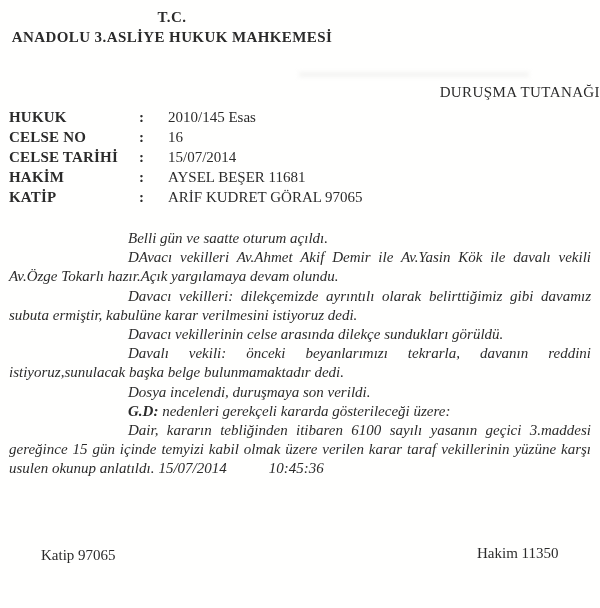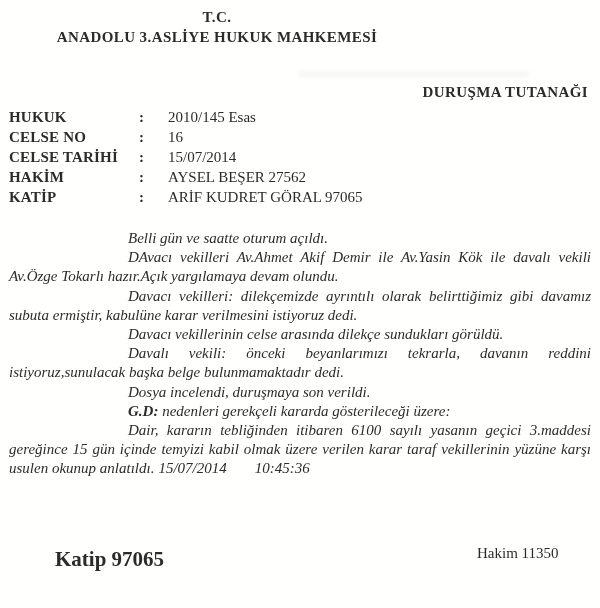--- a/index.html
+++ b/index.html
@@ -11,39 +11,39 @@
     overflow:hidden;
     filter: blur(0.28px) contrast(1.02);
   }
   .scan-artifact {
     position:absolute; top:72px; left:299px; width:230px; height:5px;
     background:#ececе9; background:#ececea; opacity:0.65; filter:blur(2px);
   }
   .header {
     position:absolute; top:7px; left:0; width:344px;
     text-align:center; font-weight:bold; font-size:15px;
-    line-height:20px; letter-spacing:0.4px;padding-left:45px;
+    line-height:20px; letter-spacing:0.4px;
   }
   .doc-title {
-    position:absolute; top:84px; right:12px;
-    font-weight:bold; font-size:15px; letter-spacing:0.4px;
+    position:absolute; top:84px; right:0;
+    font-weight:normal; font-size:15px; letter-spacing:0.4px;
   }
   .fields { position:absolute; top:107px; left:9px; font-size:15px; line-height:20px; }
   .flabel { display:inline-block; width:130px; font-weight:bold; letter-spacing:0.2px; }
   .fsep   { font-weight:bold; }
   .fvalue { margin-left:24px; }
   .body {
     position:absolute; top:229px; left:9px; width:582px;
     font-size:15px; line-height:19.2px; text-align:justify;
   }
   .body p { margin:0; text-indent:119px;font-style:italic; }
   .bold-prefix { font-weight:bold; }
   .date { margin-left:4px; }
-  .time { margin-left:28px; }
-  .footer-left  { position:absolute; left:55px;  top:547px; font-size:21px;font-weight:bold; }
+  .time { margin-left:42px; }
+  .footer-left  { position:absolute; left:41px;  top:547px; font-size:15px; }
   .footer-right { position:absolute; left:477px; top:545px; font-size:15px; }
 </style>
 </head>
 <body>
 
 <div class="page">
 
   <div class="scan-artifact"></div>
 
   <div class="header">
@@ -57,21 +57,21 @@
     <div class="field-row">
       <span class="flabel">HUKUK</span><span class="fsep">:</span><span class="fvalue">2010/145 Esas</span>
     </div>
     <div class="field-row">
       <span class="flabel">CELSE NO</span><span class="fsep">:</span><span class="fvalue">16</span>
     </div>
     <div class="field-row">
       <span class="flabel">CELSE TARİHİ</span><span class="fsep">:</span><span class="fvalue">15/07/2014</span>
     </div>
     <div class="field-row">
-      <span class="flabel">HAKİM</span><span class="fsep">:</span><span class="fvalue">AYSEL BEŞER 27562</span>
+      <span class="flabel">HAKİM</span><span class="fsep">:</span><span class="fvalue">AYSEL BEŞER 11681</span>
     </div>
     <div class="field-row">
       <span class="flabel">KATİP</span><span class="fsep">:</span><span class="fvalue">ARİF KUDRET GÖRAL 97065</span>
     </div>
   </div>
 
   <div class="body">
     <p><span>Belli gün ve saatte oturum açıldı.</span></p>
     <p><span>DAvacı vekilleri Av.Ahmet Akif Demir ile Av.Yasin Kök ile davalı vekili Av.Özge Tokarlı hazır.Açık yargılamaya devam olundu.</span></p>
     <p><span>Davacı vekilleri: dilekçemizde ayrıntılı olarak belirttiğimiz gibi davamız subuta ermiştir, kabulüne karar verilmesini istiyoruz dedi.</span></p>

